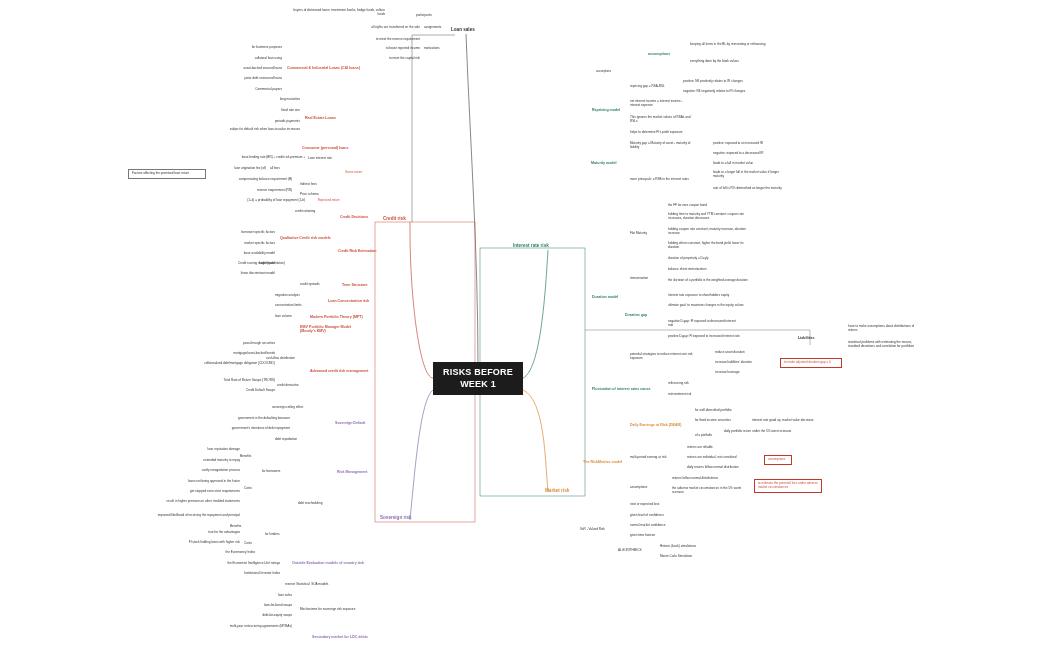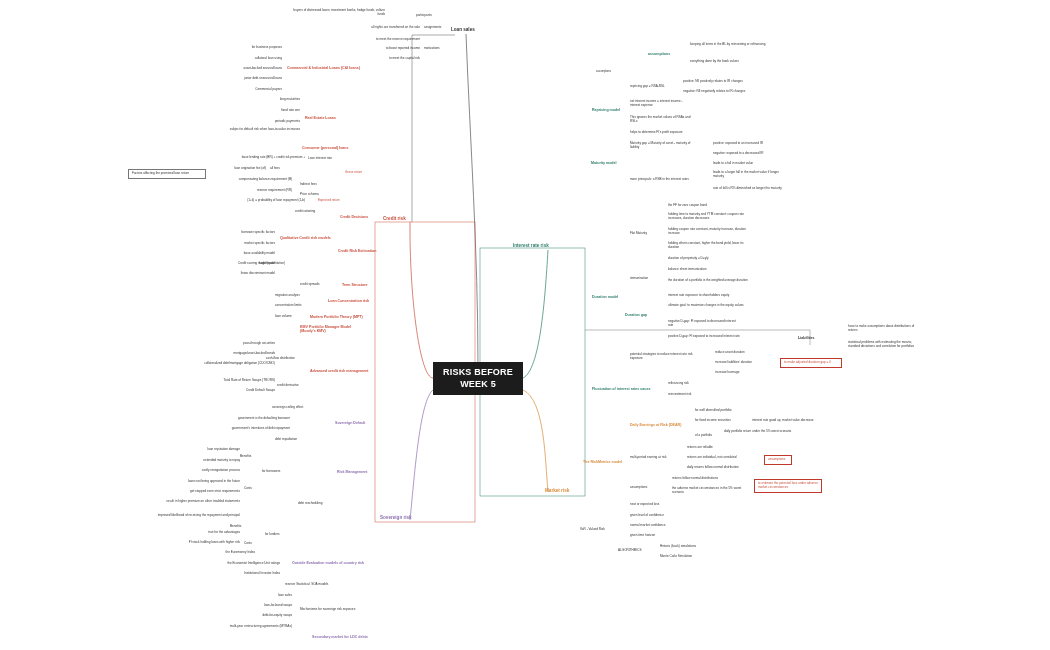--- a/index.html
+++ b/index.html
@@ -32,21 +32,21 @@
     <path d="M523 378 C 540 370, 545 300, 548 250" stroke="#2e7d6b" fill="none" stroke-width="0.7"></path>
     <path d="M523 390 C 545 400, 545 460, 548 492" stroke="#d98a3a" fill="none" stroke-width="0.7"></path>
     <path d="M478 367 C 478 250, 470 140, 466 34" stroke="#555" fill="none" stroke-width="0.7"></path>
     <rect x="375" y="222" width="100" height="300" fill="none" stroke="#c94f3d" stroke-width="0.5"></rect>
     <rect x="480" y="248" width="105" height="248" fill="none" stroke="#2e7d6b" stroke-width="0.5"></rect>
     <path d="M412 222 L 412 35 L 455 35" stroke="#555" fill="none" stroke-width="0.5"></path>
     <path d="M585 330 L 810 330 L 810 345" stroke="#777" fill="none" stroke-width="0.5"></path>
   </svg>
 
   <div class="center" style="left:433px;top:362px;width:90px;height:33px;">
-    <span>RISKS BEFORE WEEK 5</span>
+    <span>RISKS BEFORE WEEK 1</span>
   </div>
 
   <div class="node maintopic" style="left:383px;top:216px;color:#c94f3d;">
     <span>Credit risk</span>
   </div>
   <div class="node maintopic" style="left:513px;top:243px;color:#2e7d6b;">
     <span>Interest rate risk</span>
   </div>
   <div class="node maintopic" style="left:545px;top:488px;color:#d98a3a;">
     <span>Market risk</span>

